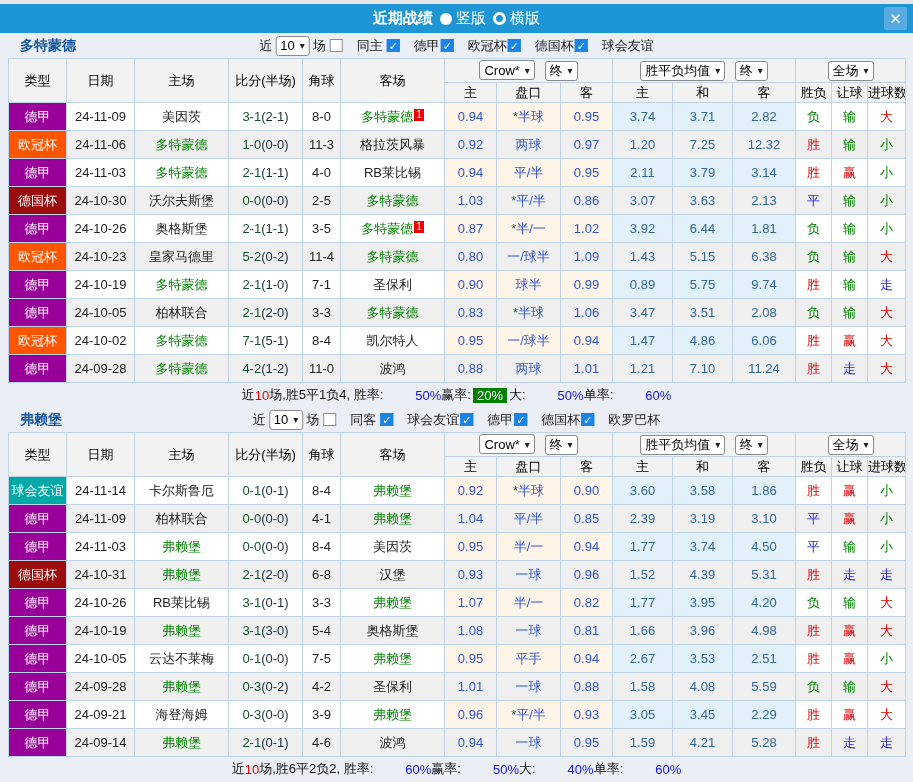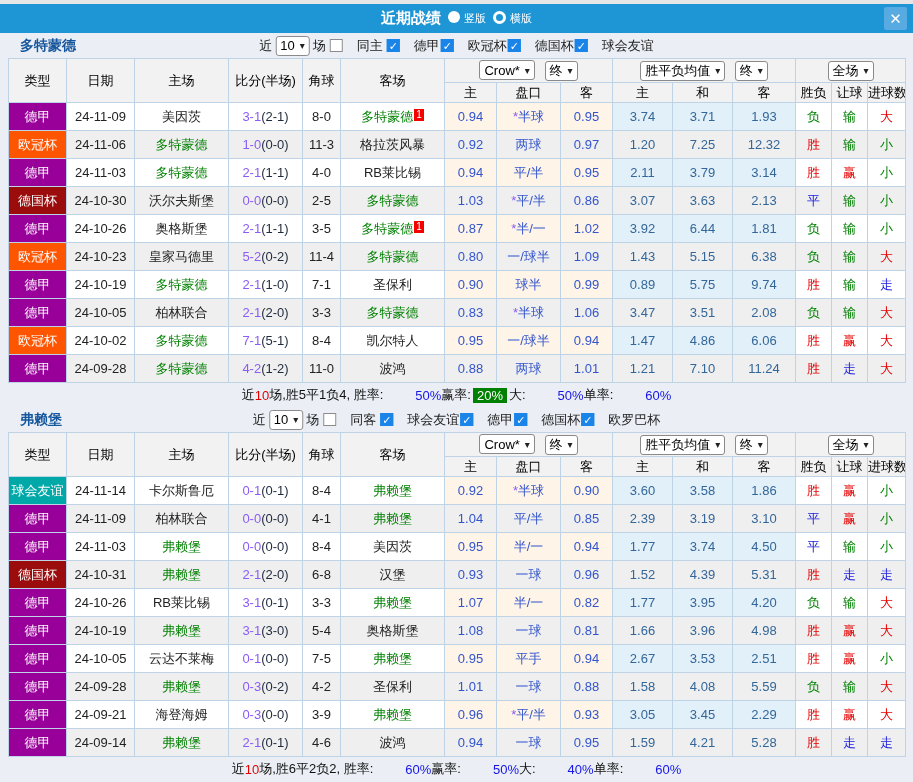--- a/index.html
+++ b/index.html
@@ -9,21 +9,21 @@
     background:#e6e6e6;
     font-family:"Liberation Sans","DejaVu Sans",sans-serif;
     font-size:13px; color:#222;
   }
   .window { width:913px; height:778px; background:#ebeff5; margin-top:4px; }
 
   
   .titlebar { height:29px; background:#1e96d6; display:flex; align-items:center; position:relative; }
   .title-group { flex:1; display:flex; justify-content:center; align-items:center; gap:7px; color:#fff; }
   .dlg-title { font-weight:bold; font-size:15px; }
-  .radio-label { display:inline-flex; gap:4px; font-size:11px; cursor:pointer; color:#fff; }
+  .radio-label { display:inline-flex; align-items:center; gap:4px; font-size:15px; cursor:pointer; color:#fff; }
   .rb { width:12px; height:12px; border-radius:50%; display:inline-block; }
   .rb.sel { background:#fff; }
   .rb.unsel { border:3px solid #fff; background:transparent; width:13px; height:13px; }
   .close-btn { position:absolute; right:6px; top:3px; width:23px; height:23px; background:#57abe0;
     color:#fff; display:flex; align-items:center; justify-content:center; font-size:15px; font-weight:bold;
     border-radius:2px; cursor:pointer; }
 
   
   .section-bar { height:25px; display:flex; align-items:center; position:relative; }
   .team-name { color:#15569c; font-weight:bold; font-size:14px; margin-left:20px; }
@@ -45,21 +45,21 @@
   tr.h2 th { height:20px; }
   tbody td { height:28px; }
   tr.even td { background:#efefef; }
   td.odds { background:rgba(253,235,214,0.55); color:#3355cc; }
   td.avg  { background:rgba(165,208,238,0.33); color:#336699; }
   .type-cell { padding:0; }
   .type-badge { display:flex; width:100%; height:100%; align-items:center; justify-content:center; color:#fff; }
   .team-green { color:#008000; }
   .num-badge { background:#f40000; color:#fff; font-size:10px; line-height:12px; padding:0 2px;
     display:inline-block; vertical-align:3px; margin-left:1px; }
-  .ft { color:#8b5cf6; }
+  .ft { color:#14532d; }
   .ht { color:#1f2a3c; }
   .grp .fselect { margin:0 3px; }
 
   
   .summary-bar { height:24px; display:flex; align-items:center; justify-content:center; font-size:13px; color:#111; }
   .c-red { color:#e60000; }
   .c-blue { color:#1414e6;margin-left:32px; }
   .c-hl { background:#008000; color:#fff; padding:0 4px; margin:0 2px; }
 </style>
 </head>
@@ -190,21 +190,21 @@
               <td>24-11-09</td>
               <td><span>美因茨</span></td>
               <td><span class="ft">3-1</span><span class="ht">(2-1)</span></td>
               <td>8-0</td>
               <td><span class="team-green">多特蒙德</span><span class="num-badge">1</span></td>
               <td class="odds">0.94</td>
               <td class="odds"><span class="ft">*</span><span>半球</span></td>
               <td class="odds">0.95</td>
               <td class="avg">3.74</td>
               <td class="avg">3.71</td>
-              <td class="avg">1.93</td>
+              <td class="avg">2.82</td>
               <td style="color: rgb(0, 128, 0);">负</td>
               <td style="color: rgb(0, 128, 0);">输</td>
               <td style="color: rgb(230, 0, 0);">大</td>
             </tr>
             <tr class="even">
               <td class="type-cell">
                 <span class="type-badge" style="background: rgb(255, 85, 0);">欧冠杯</span>
               </td>
               <td>24-11-06</td>
               <td><span class="team-green">多特蒙德</span></td>

